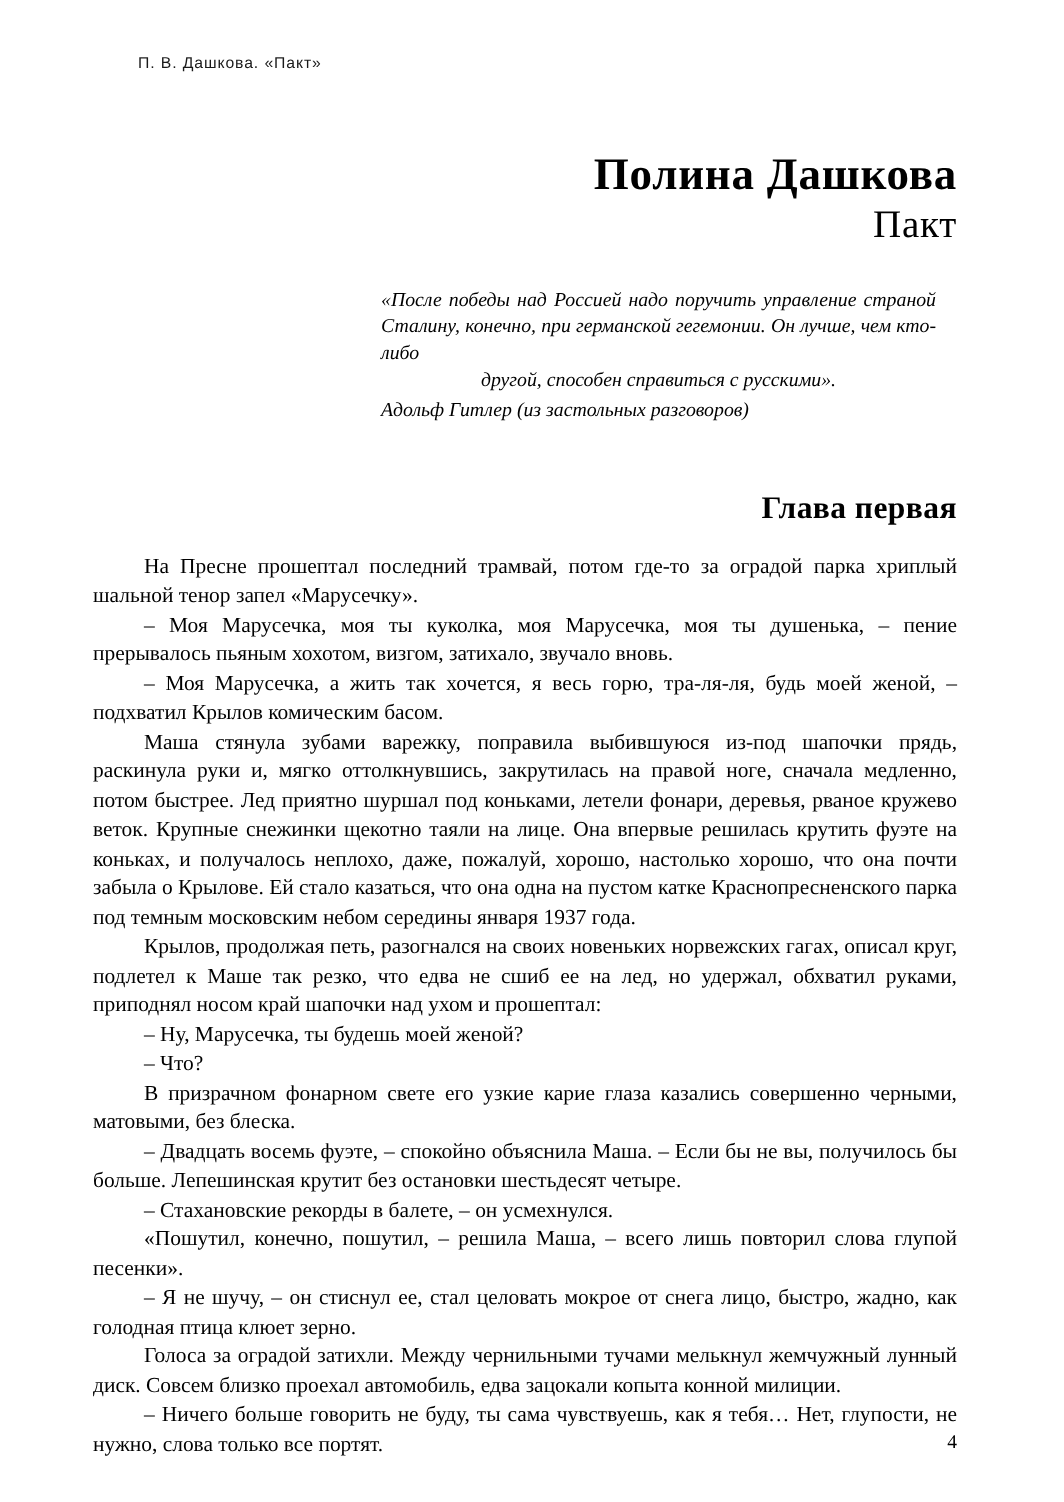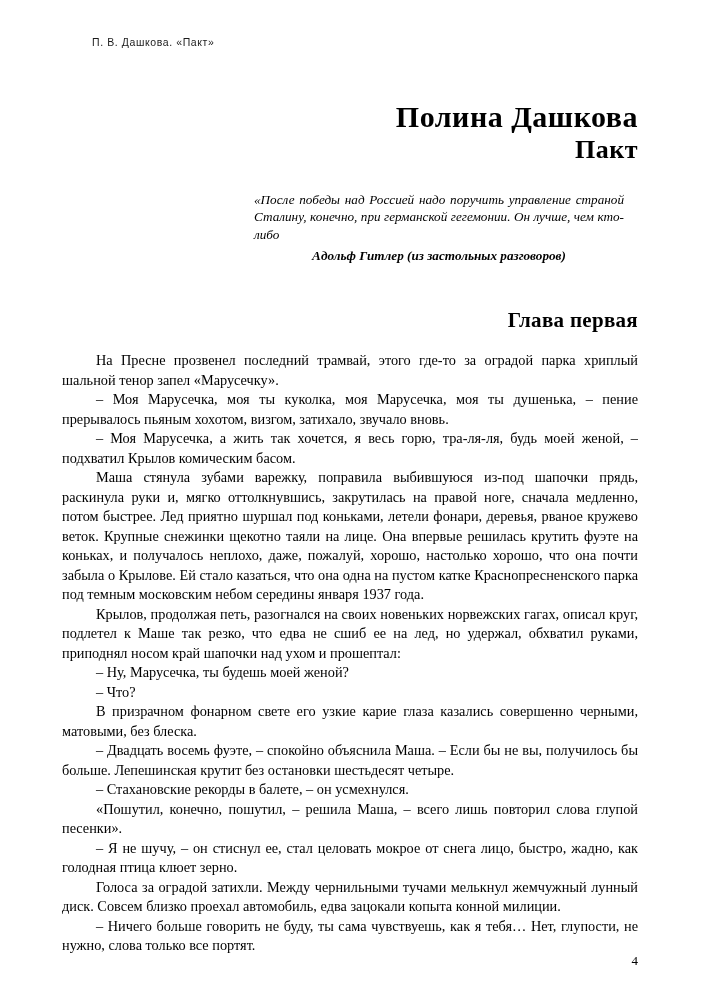--- a/index.html
+++ b/index.html
@@ -35,42 +35,41 @@
   .book-author {
     font-family: "Liberation Serif", serif;
     font-size: 30px;
     font-weight: bold;
     line-height: 1.1;
     letter-spacing: 0.5px;
   }
   .book-title {
     font-family: "Liberation Serif", serif;
     font-size: 26px;
-    font-weight: bold;
+    font-weight: normal;
     line-height: 1.15;
     margin-top: 2px;
     letter-spacing: 0.5px;
   }
   .epigraph {
     margin: 26px 14px 0 auto;
     width: 370px;
     font-size: 13.2px;
     font-style: italic;
     line-height: 1.33;
     text-align: justify;
   }
   .epigraph-last {
     text-align: center;
   }
   .epigraph-source {
     margin-top: 3px;
     font-size: 13.2px;
     font-style: italic;
-    font-weight: bold;
-    text-align: center;
+    font-weight: normal;
   }
   .chapter-title {
     text-align: right;
     font-size: 21px;
     font-weight: bold;
     margin-top: 44px;
     margin-bottom: 18px;
     letter-spacing: 0.3px;
   }
   .body-text p {
@@ -95,27 +94,28 @@
 
   <div class="running-head">П. В. Дашкова. «Пакт»</div>
 
   <div class="title-block">
     <div class="book-author">Полина Дашкова</div>
     <div class="book-title">Пакт</div>
   </div>
 
   <div class="epigraph">
     <div>«После победы над Россией надо поручить управление страной Сталину, конечно, при германской гегемонии. Он лучше, чем кто-либо</div>
+    <div class="epigraph-last">другой, способен справиться с русскими».</div>
     <div class="epigraph-source">Адольф Гитлер (из застольных разговоров)</div>
   </div>
 
   <div class="chapter-title">Глава первая</div>
 
   <div class="body-text">
-    <p>На Пресне прозвенел последний трамвай, этого где-то за оградой парка хриплый шальной тенор запел «Марусечку».</p>
+    <p>На Пресне прошептал последний трамвай, потом где-то за оградой парка хриплый шальной тенор запел «Марусечку».</p>
     <p>– Моя Марусечка, моя ты куколка, моя Марусечка, моя ты душенька, – пение прерывалось пьяным хохотом, визгом, затихало, звучало вновь.</p>
     <p>– Моя Марусечка, а жить так хочется, я весь горю, тра-ля-ля, будь моей женой, – подхватил Крылов комическим басом.</p>
     <p>Маша стянула зубами варежку, поправила выбившуюся из-под шапочки прядь, раскинула руки и, мягко оттолкнувшись, закрутилась на правой ноге, сначала медленно, потом быстрее. Лед приятно шуршал под коньками, летели фонари, деревья, рваное кружево веток. Крупные снежинки щекотно таяли на лице. Она впервые решилась крутить фуэте на коньках, и получалось неплохо, даже, пожалуй, хорошо, настолько хорошо, что она почти забыла о Крылове. Ей стало казаться, что она одна на пустом катке Краснопресненского парка под темным московским небом середины января 1937 года.</p>
     <p>Крылов, продолжая петь, разогнался на своих новеньких норвежских гагах, описал круг, подлетел к Маше так резко, что едва не сшиб ее на лед, но удержал, обхватил руками, приподнял носом край шапочки над ухом и прошептал:</p>
     <p>– Ну, Марусечка, ты будешь моей женой?</p>
     <p>– Что?</p>
     <p>В призрачном фонарном свете его узкие карие глаза казались совершенно черными, матовыми, без блеска.</p>
     <p>– Двадцать восемь фуэте, – спокойно объяснила Маша. – Если бы не вы, получилось бы больше. Лепешинская крутит без остановки шестьдесят четыре.</p>
     <p>– Стахановские рекорды в балете, – он усмехнулся.</p>
     <p>«Пошутил, конечно, пошутил, – решила Маша, – всего лишь повторил слова глупой песенки».</p>

